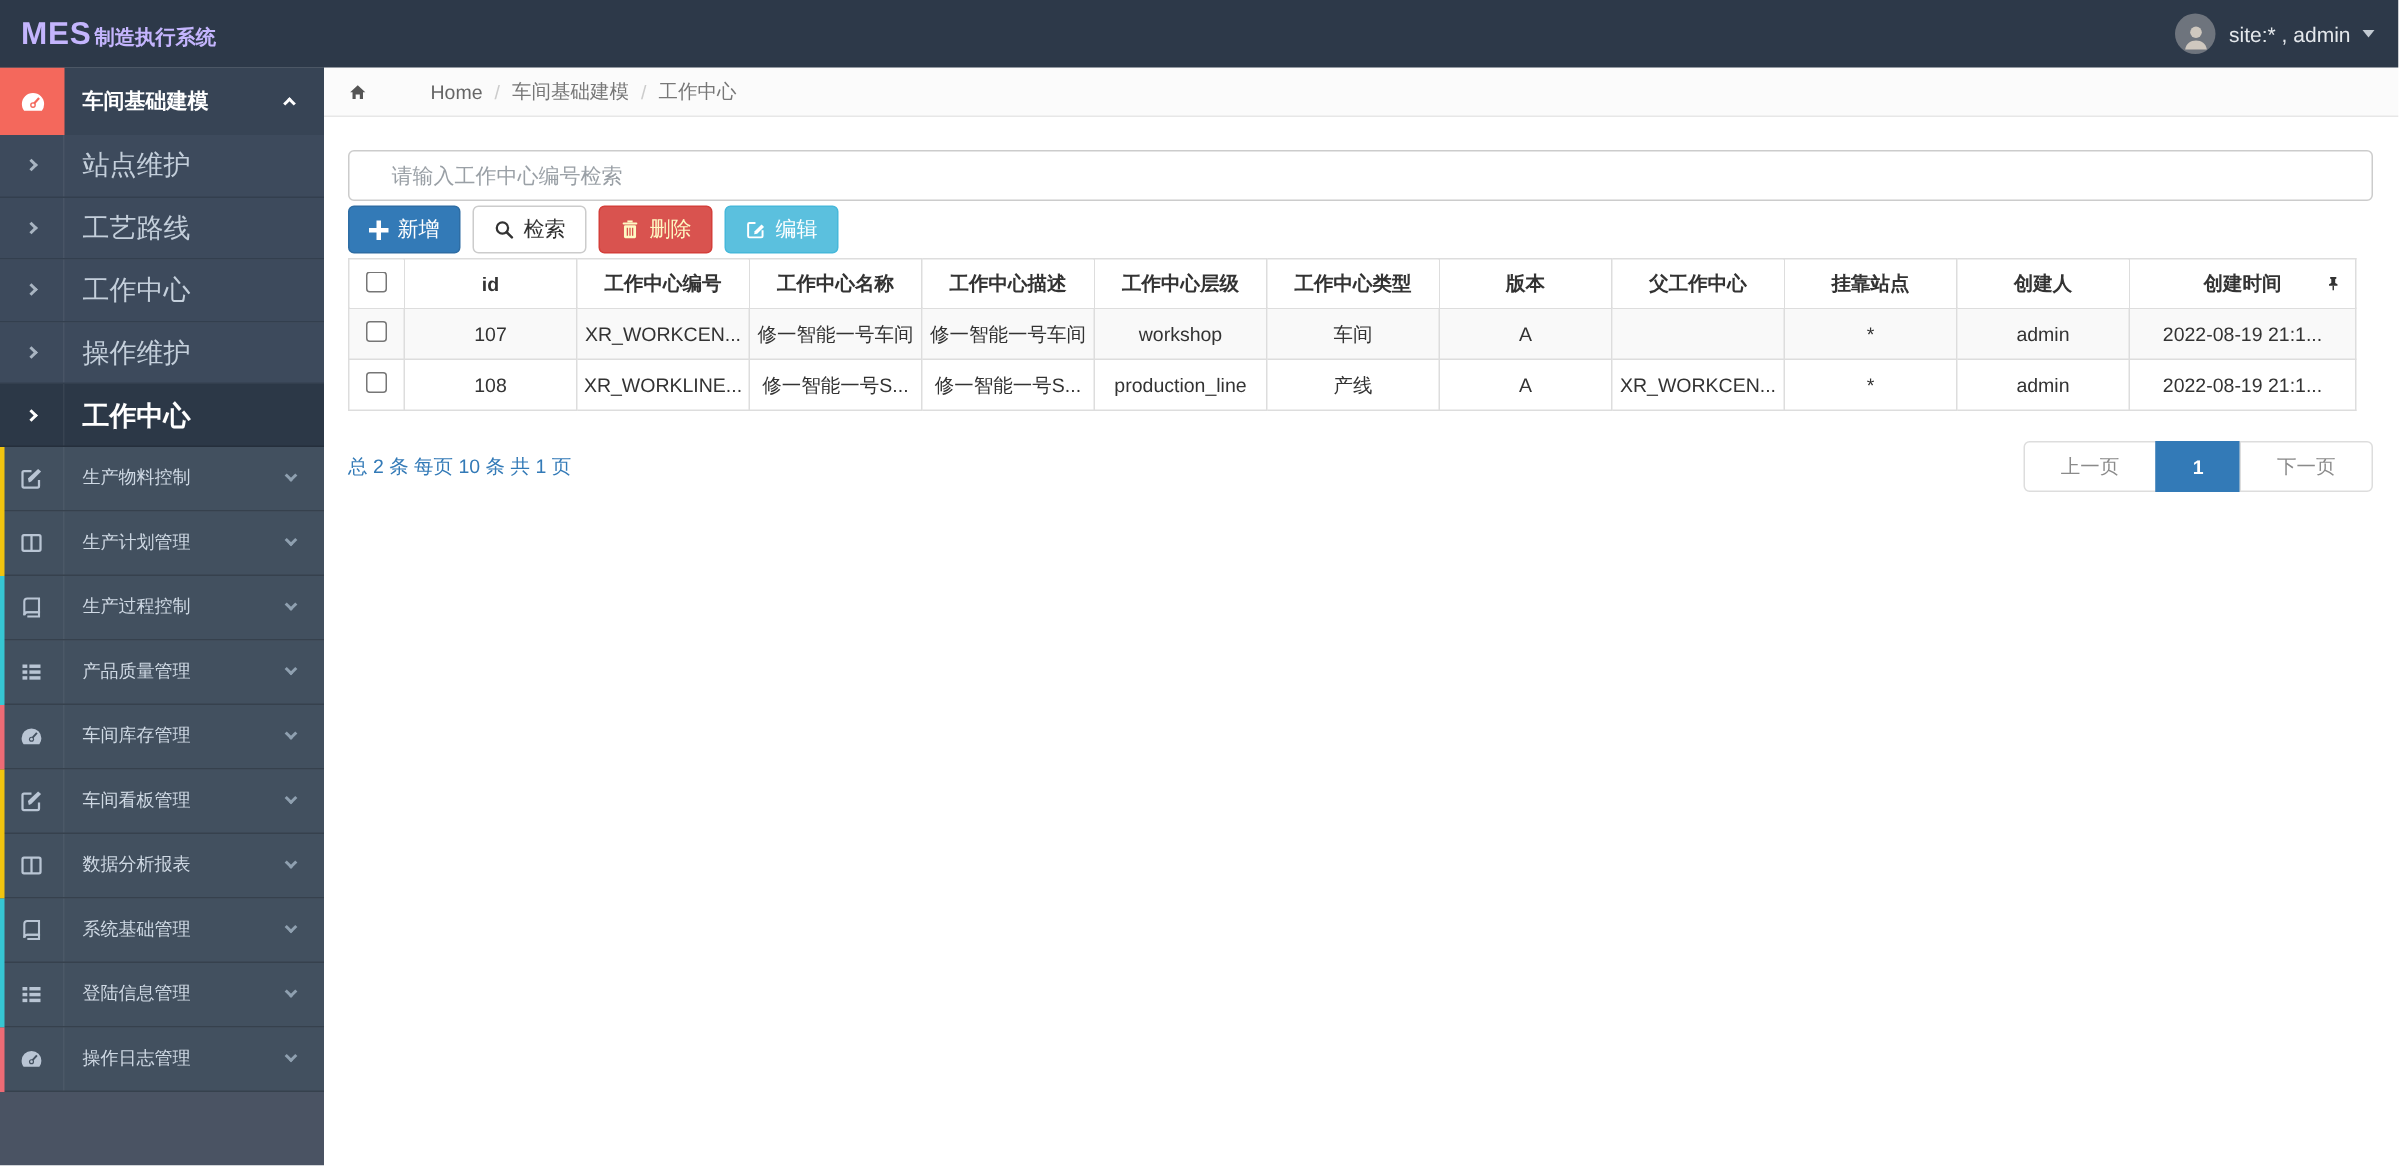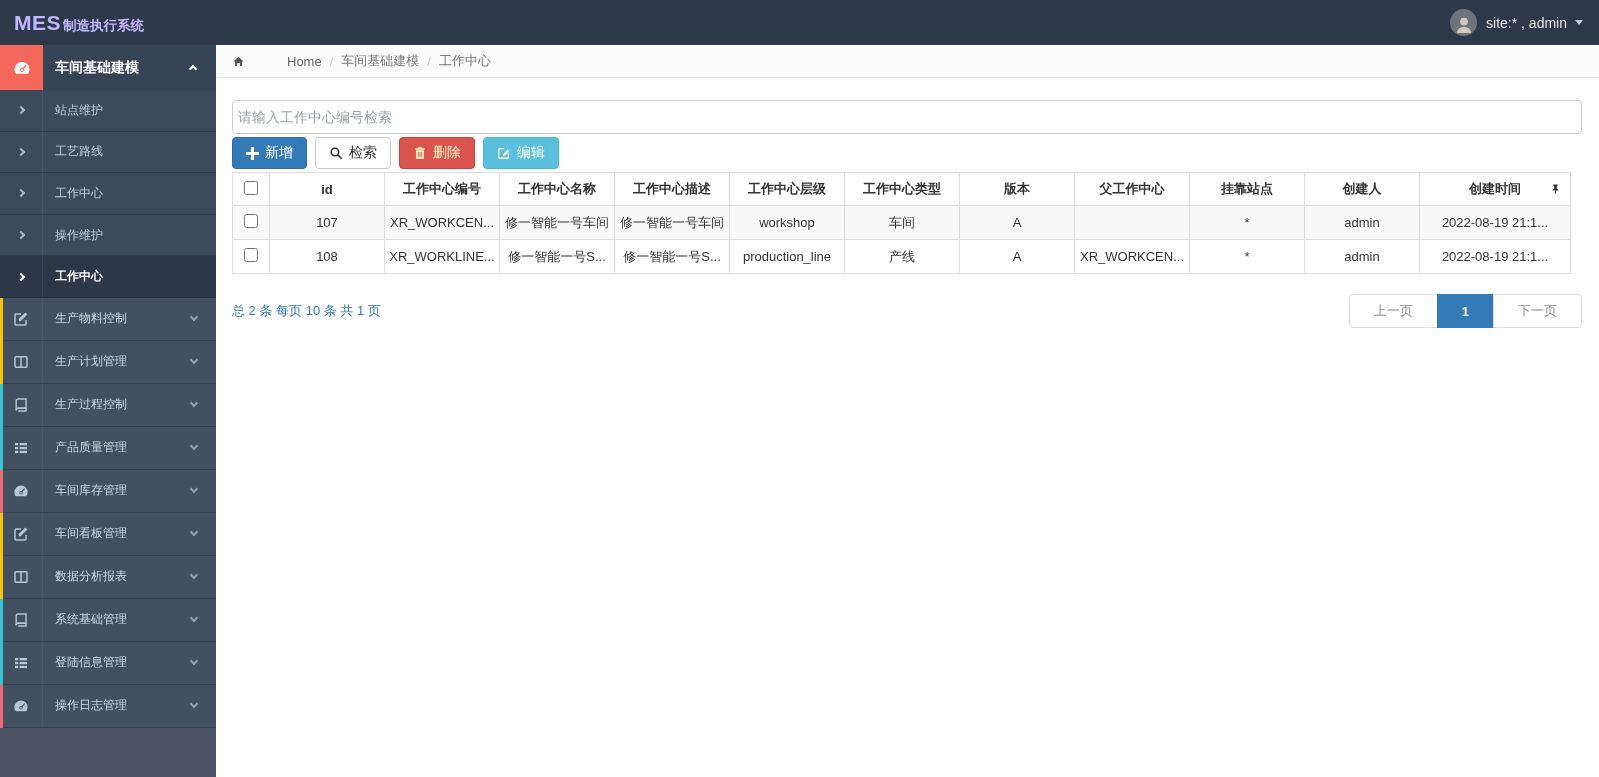--- a/index.html
+++ b/index.html
@@ -32,40 +32,40 @@
   .parent-icon{width:43px;height:45px;background:var(--accent-red);display:flex;align-items:center;justify-content:center;flex:none;--icon-bg:var(--accent-red);}
   .parent-icon svg{width:18px;height:18px;color:#fff;}
   .plabel{color:#fff;font-size:14px;font-weight:bold;margin-left:12px;flex:1;}
   .chev{display:inline-block;width:6px;height:6px;border-right:2px solid currentColor;border-bottom:2px solid currentColor;}
   .chev.up{transform:rotate(-135deg);color:#fff;margin-right:20px;margin-top:3px;}
   .chev.right{transform:rotate(-45deg);color:#a9b5c2;}
   .chev.down{transform:rotate(45deg);color:#8fa0b0;margin-right:19px;margin-top:-3px;}
 
   .subitem{height:41.6px;background:#3d4a5c;display:flex;align-items:center;border-bottom:1px solid rgba(0,0,0,.15);cursor:pointer;}
   .subitem .icol{width:43px;align-self:stretch;display:flex;align-items:center;justify-content:center;border-right:1px solid rgba(255,255,255,.06);flex:none;}
-  .slabel{color:#c4cfdb;font-size:12px;margin-left:12px;text-align:center;}
+  .slabel{color:#c4cfdb;font-size:18px;margin-left:12px;text-align:center;}
   .subitem.active{background:#2c3847;}
   .subitem.active .slabel{color:#fff;font-weight:bold;}
   .subitem.active .chev.right{color:#fff;border-width:2.4px;}
 
   .item{height:43px;background:#42505f;display:flex;align-items:center;border-bottom:1px solid rgba(0,0,0,.18);cursor:pointer;}
   .item .icol{width:43px;align-self:stretch;display:flex;align-items:center;justify-content:center;border-right:1px solid rgba(255,255,255,.05);flex:none;--icon-bg:#42505f;}
   .item .micon{width:16px;height:16px;color:#b9c5d4;}
   .mlabel{color:#cfd9e4;font-size:12px;font-weight:400;margin-left:12px;flex:1;}
 
   
   .main{position:absolute;left:216px;top:45px;width:1383px;height:732px;background:#fff;}
   .crumbbar{height:33px;background:#fbfbfb;border-bottom:1px solid #e7e7e7;display:flex;align-items:center;padding-left:16px;font-size:13px;color:#777;}
   .crumb-home{display:flex;align-items:center;color:#666;cursor:pointer;gap:38px;}
   .crumb-home svg{width:13px;height:13px;margin-right:4px;color:#555;}
   .crumbbar .sep{color:#ccc;margin:0 8px;}
   .crumbbar .cur{color:#777;}
 
   .content{padding:22px 17px 0 16px;}
-  .search-input{width:100%;height:34px;border:1px solid #ccc;border-radius:4px;padding:0 5px;font-size:14px;color:#3b82f6;outline:none;font-family:inherit;}
+  .search-input{width:100%;height:34px;border:1px solid #ccc;border-radius:4px;padding:0 28px;font-size:14px;color:#3b82f6;outline:none;font-family:inherit;}
   .search-input::placeholder{color:#9aa0a6;}
 
   .btn-row{margin-top:3px;display:flex;gap:8px;}
   .btn{height:32px;border-radius:4px;display:inline-flex;align-items:center;padding:0 13px;font-size:14px;cursor:pointer;border:1px solid transparent;font-family:inherit;}
   .btn svg{width:14px;height:14px;margin-right:6px;}
   .btn-primary{background:var(--primary);border-color:#2e6da4;color:#fff;}
   .btn-default{background:#fff;border-color:#ccc;color:#333;}
   .btn-danger{background:var(--danger);border-color:#d43f3a;color:#fef9c3;}
   .btn-info{background:var(--info);border-color:#46b8da;color:#fff;}
   .plus-icon{position:relative;width:13px;height:13px;margin-right:6px;display:inline-block;}

